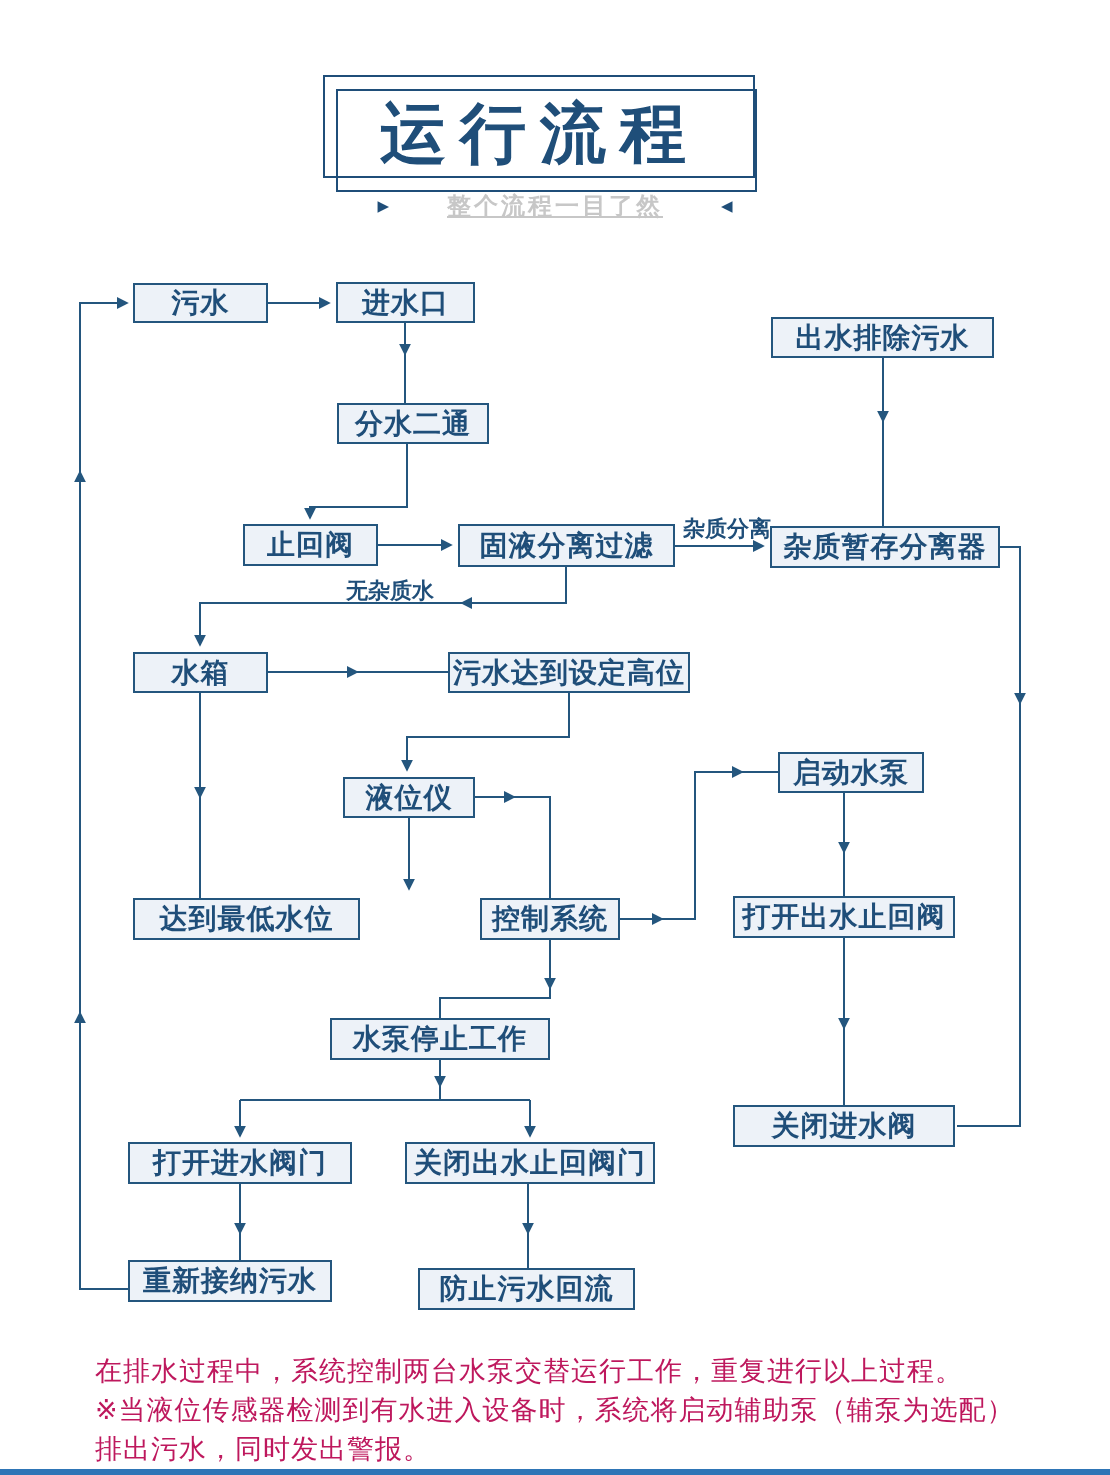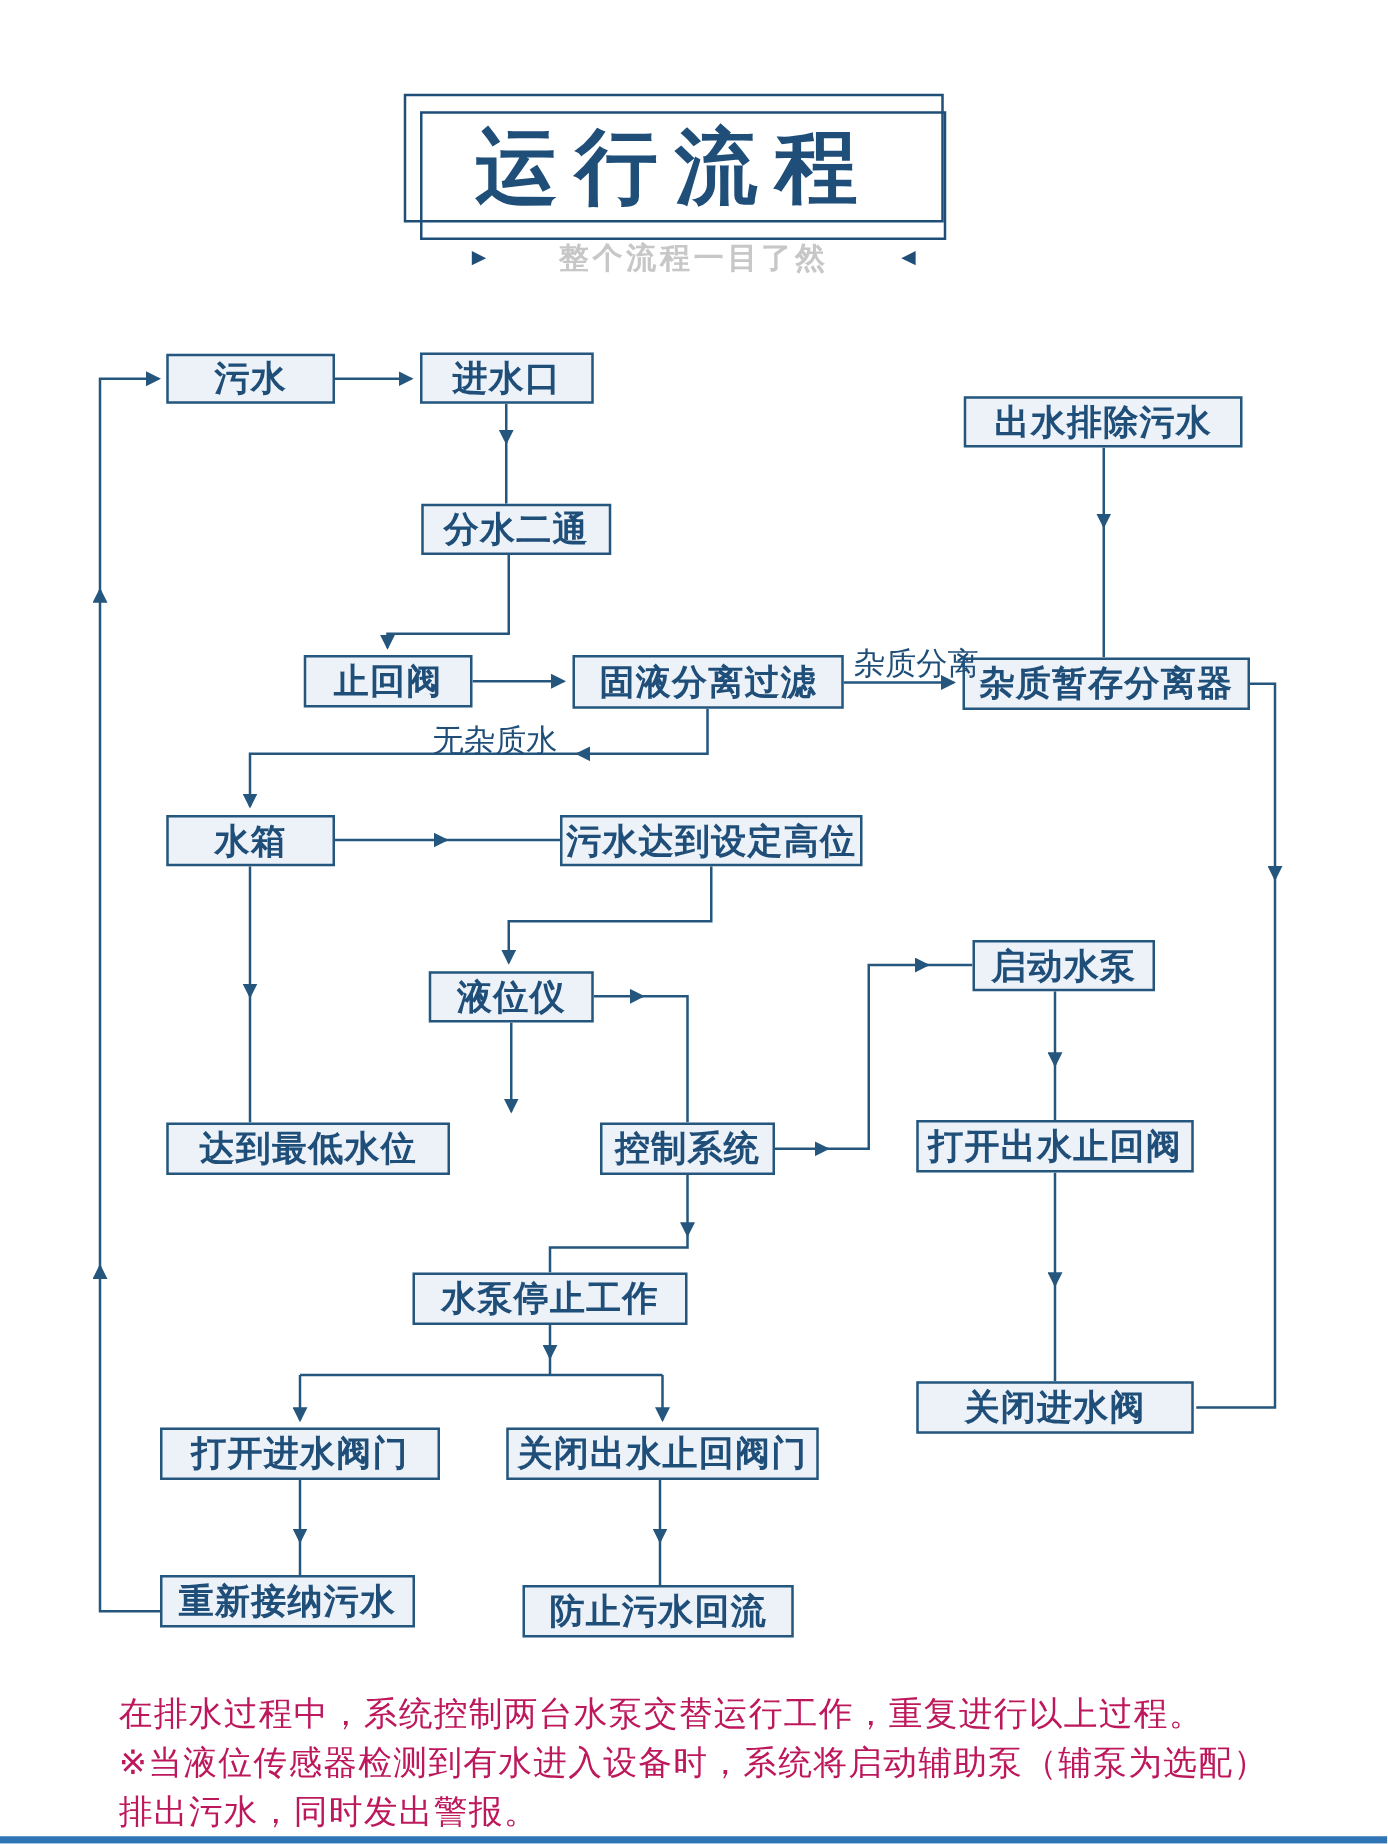--- a/index.html
+++ b/index.html
@@ -19,28 +19,28 @@
     position:absolute;left:323px;top:75px;width:434px;height:117px;
     display:flex;align-items:center;justify-content:center;
     font-size:66px;font-weight:700;color:var(--navy);
     letter-spacing:14px;padding-left:0;box-sizing:border-box;white-space:nowrap;
   }
   .subtitle-row{
     position:absolute;left:0;top:190px;width:100%;
     display:flex;align-items:center;justify-content:center;gap:58px;
   }
   .subtitle-marker{color:var(--navy);font-size:15px;line-height:28px;}
-  .subtitle-text{color:#c7c7c7;font-size:24px;font-weight:700;letter-spacing:3px;}
+  .subtitle-text{color:#c7c7c7;font-size:24px;font-weight:700;letter-spacing:3px;text-decoration:underline;}
   .node{
     position:absolute;box-sizing:border-box;
     background:var(--fill);border:2px solid var(--line);color:var(--navy);
     font-size:28px;font-weight:700;letter-spacing:1px;
     display:flex;align-items:center;justify-content:center;white-space:nowrap;
   }
-  .edge-label{position:absolute;color:var(--navy);font-size:25px;font-weight:400;white-space:nowrap;}
+  .edge-label{position:absolute;color:var(--navy);font-size:22px;font-weight:700;white-space:nowrap;}
   svg.connectors{position:absolute;left:0;top:0;}
   .edge{fill:none;stroke:var(--line);stroke-width:2;}
   .footer{
     position:absolute;left:95px;top:1352px;width:970px;
     color:#be185d;font-size:27px;line-height:39px;letter-spacing:1px;
   }
   .bottom-bar{position:absolute;left:0;top:1469px;width:100%;height:6px;background:#2e75b6;}
 </style>
 </head>
 <body>

